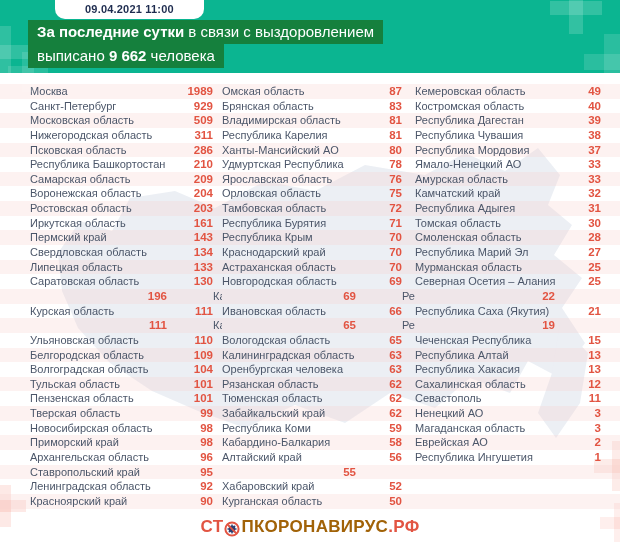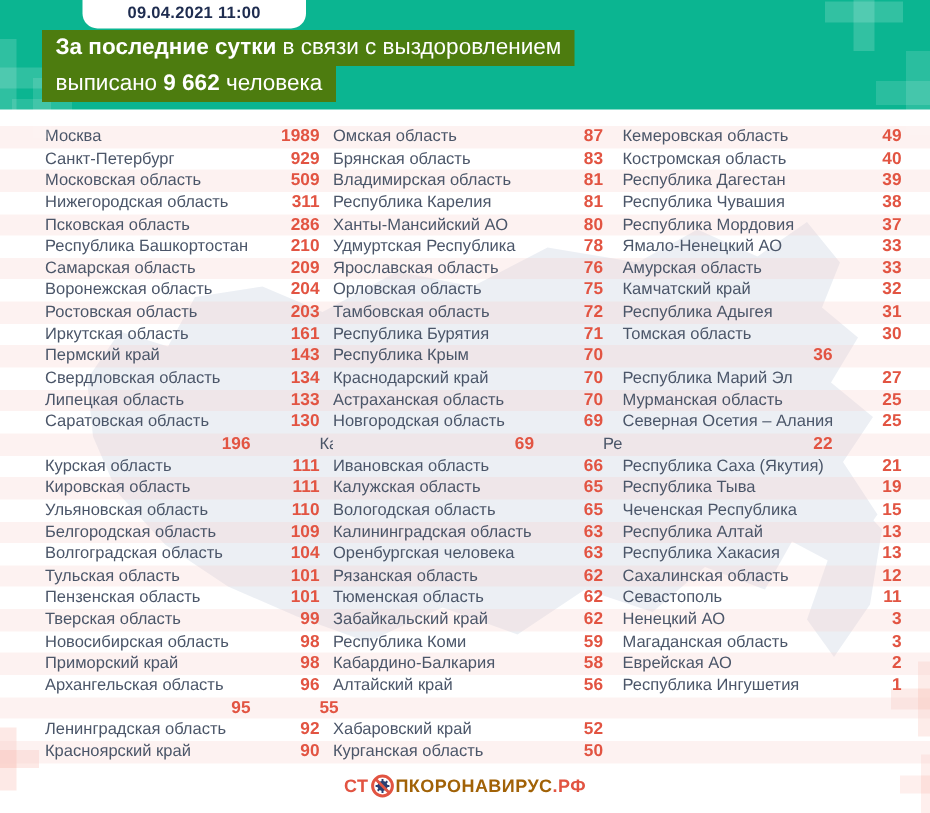--- a/index.html
+++ b/index.html
@@ -19,21 +19,21 @@
   .plus::after{content:"";position:absolute;top:36%;left:0;height:28%;width:100%;background:var(--pc);}
   .date-badge{
     position:absolute;left:55px;top:0;
     background:#ffffff;color:#1e2c4f;
     font-size:11px;font-weight:bold;
     padding:3px 30px 4px;border-radius:0 0 10px 10px;
     letter-spacing:.2px;white-space:nowrap;
   }
   .banner-line{
     position:absolute;left:28px;
-    background:#4d7c0f;color:#ffffff;
+    background:#15803d;color:#ffffff;
     font-size:15px;line-height:17px;
     padding:3px 9px 4px;white-space:nowrap;
   }
   .banner-line .hl{font-weight:bold;}
   #banner1{top:20px;}
   #banner2{top:44px;}
   
   .content-bg{position:absolute;left:0;top:73px;width:620px;height:469px;background:#ffffff;z-index:1;}
   .map-svg{position:absolute;left:40px;top:20px;opacity:.65;}
   
@@ -52,22 +52,22 @@
     font-size:11px;color:#4b5669;
     white-space:nowrap;overflow:hidden;
   }
   .value{
     font-size:11.5px;font-weight:bold;color:#e25442;
     text-align:right;white-space:nowrap;
   }
   
   .footer{
     position:absolute;left:0;top:511px;width:620px;height:26px;
-    display:flex;align-items:center;justify-content:center;z-index:2;
-    font-size:12px;font-weight:bold;letter-spacing:.3px;white-space:nowrap;
+    display:flex;align-items:flex-end;justify-content:center;z-index:2;
+    font-size:17px;font-weight:bold;letter-spacing:.3px;white-space:nowrap;
   }
   .logo-red{color:#e25442;}
   .logo-navy{color:#a16207;}
   .logo-icon{margin:0 1px;display:inline-block;vertical-align:-3px;}
 </style>
 </head>
 <body>
 
 <div class="content-bg">
   <svg class="map-svg" width="560" height="400" viewBox="0 0 560 400">
@@ -183,21 +183,22 @@
       <span class="region">Томская область</span>
       <span class="value">30</span>
     </div>
     <div class="row striped">
       <span class="region">Пермский край</span>
       <span class="value">143</span>
       <span></span>
       <span class="region">Республика Крым</span>
       <span class="value">70</span>
       <span></span>
-      <span class="value">36</span>
+      <span class="region">Смоленская область</span>
+      <span class="value">28</span>
     </div>
     <div class="row">
       <span class="region">Свердловская область</span>
       <span class="value">134</span>
       <span></span>
       <span class="region">Краснодарский край</span>
       <span class="value">70</span>
       <span></span>
       <span class="region">Республика Марий Эл</span>
       <span class="value">27</span>
@@ -235,21 +236,20 @@
       <span class="region">Курская область</span>
       <span class="value">111</span>
       <span></span>
       <span class="region">Ивановская область</span>
       <span class="value">66</span>
       <span></span>
       <span class="region">Республика Саха (Якутия)</span>
       <span class="value">21</span>
     </div>
     <div class="row striped">
-      <span class="region">Кировская область</span>
       <span class="value">111</span>
       <span></span>
       <span class="region">Калужская область</span>
       <span class="value">65</span>
       <span></span>
       <span class="region">Республика Тыва</span>
       <span class="value">19</span>
     </div>
     <div class="row">
       <span class="region">Ульяновская область</span>
@@ -335,20 +335,21 @@
       <span class="region">Архангельская область</span>
       <span class="value">96</span>
       <span></span>
       <span class="region">Алтайский край</span>
       <span class="value">56</span>
       <span></span>
       <span class="region">Республика Ингушетия</span>
       <span class="value">1</span>
     </div>
     <div class="row striped">
+      <span class="region">Ставропольский край</span>
       <span class="value">95</span>
       <span></span>
       <span class="value">55</span>
       <span></span>
       <span class="region"></span>
       <span class="value"></span>
     </div>
     <div class="row">
       <span class="region">Ленинградская область</span>
       <span class="value">92</span>

